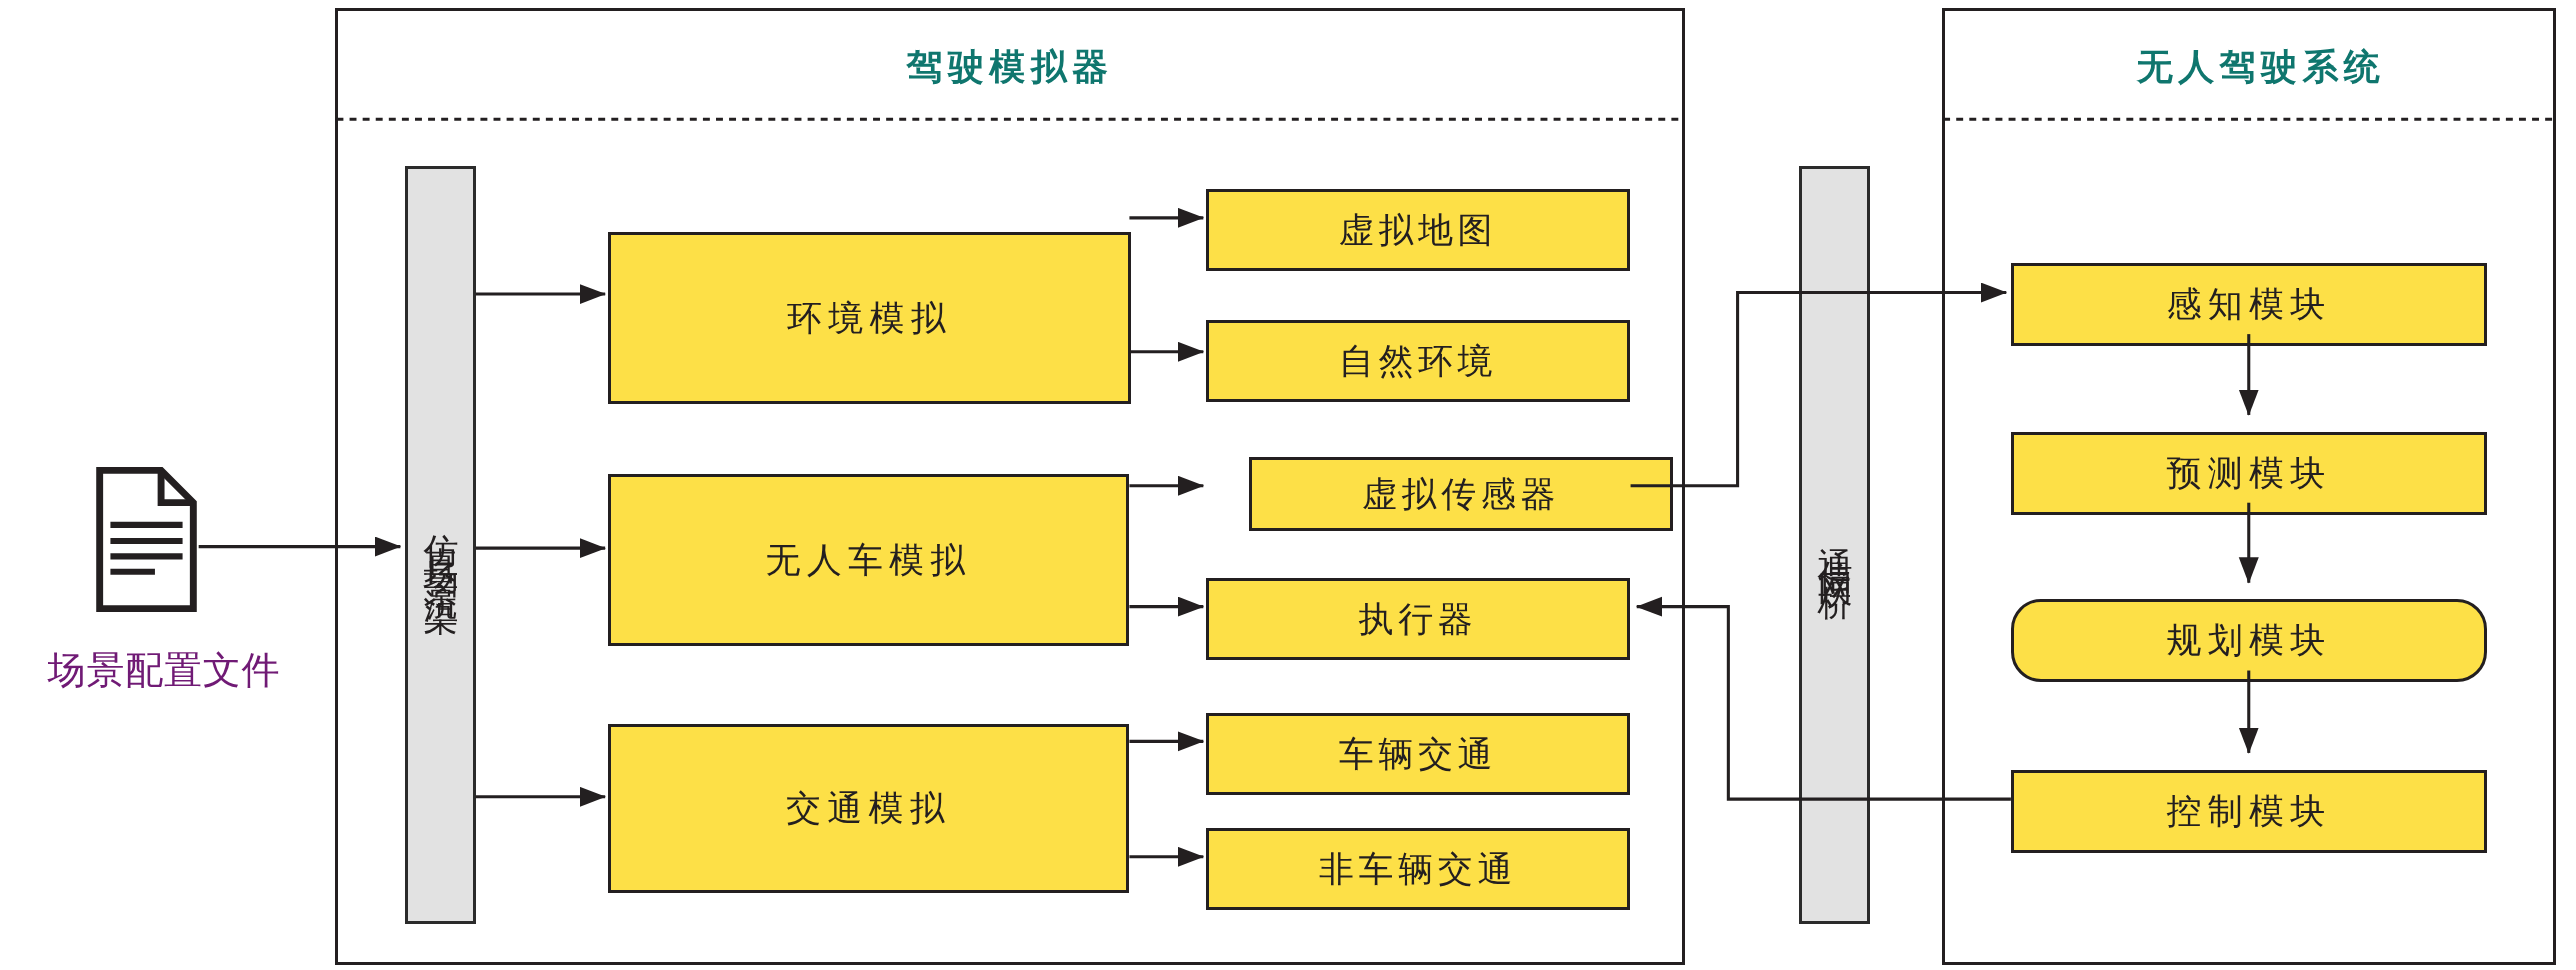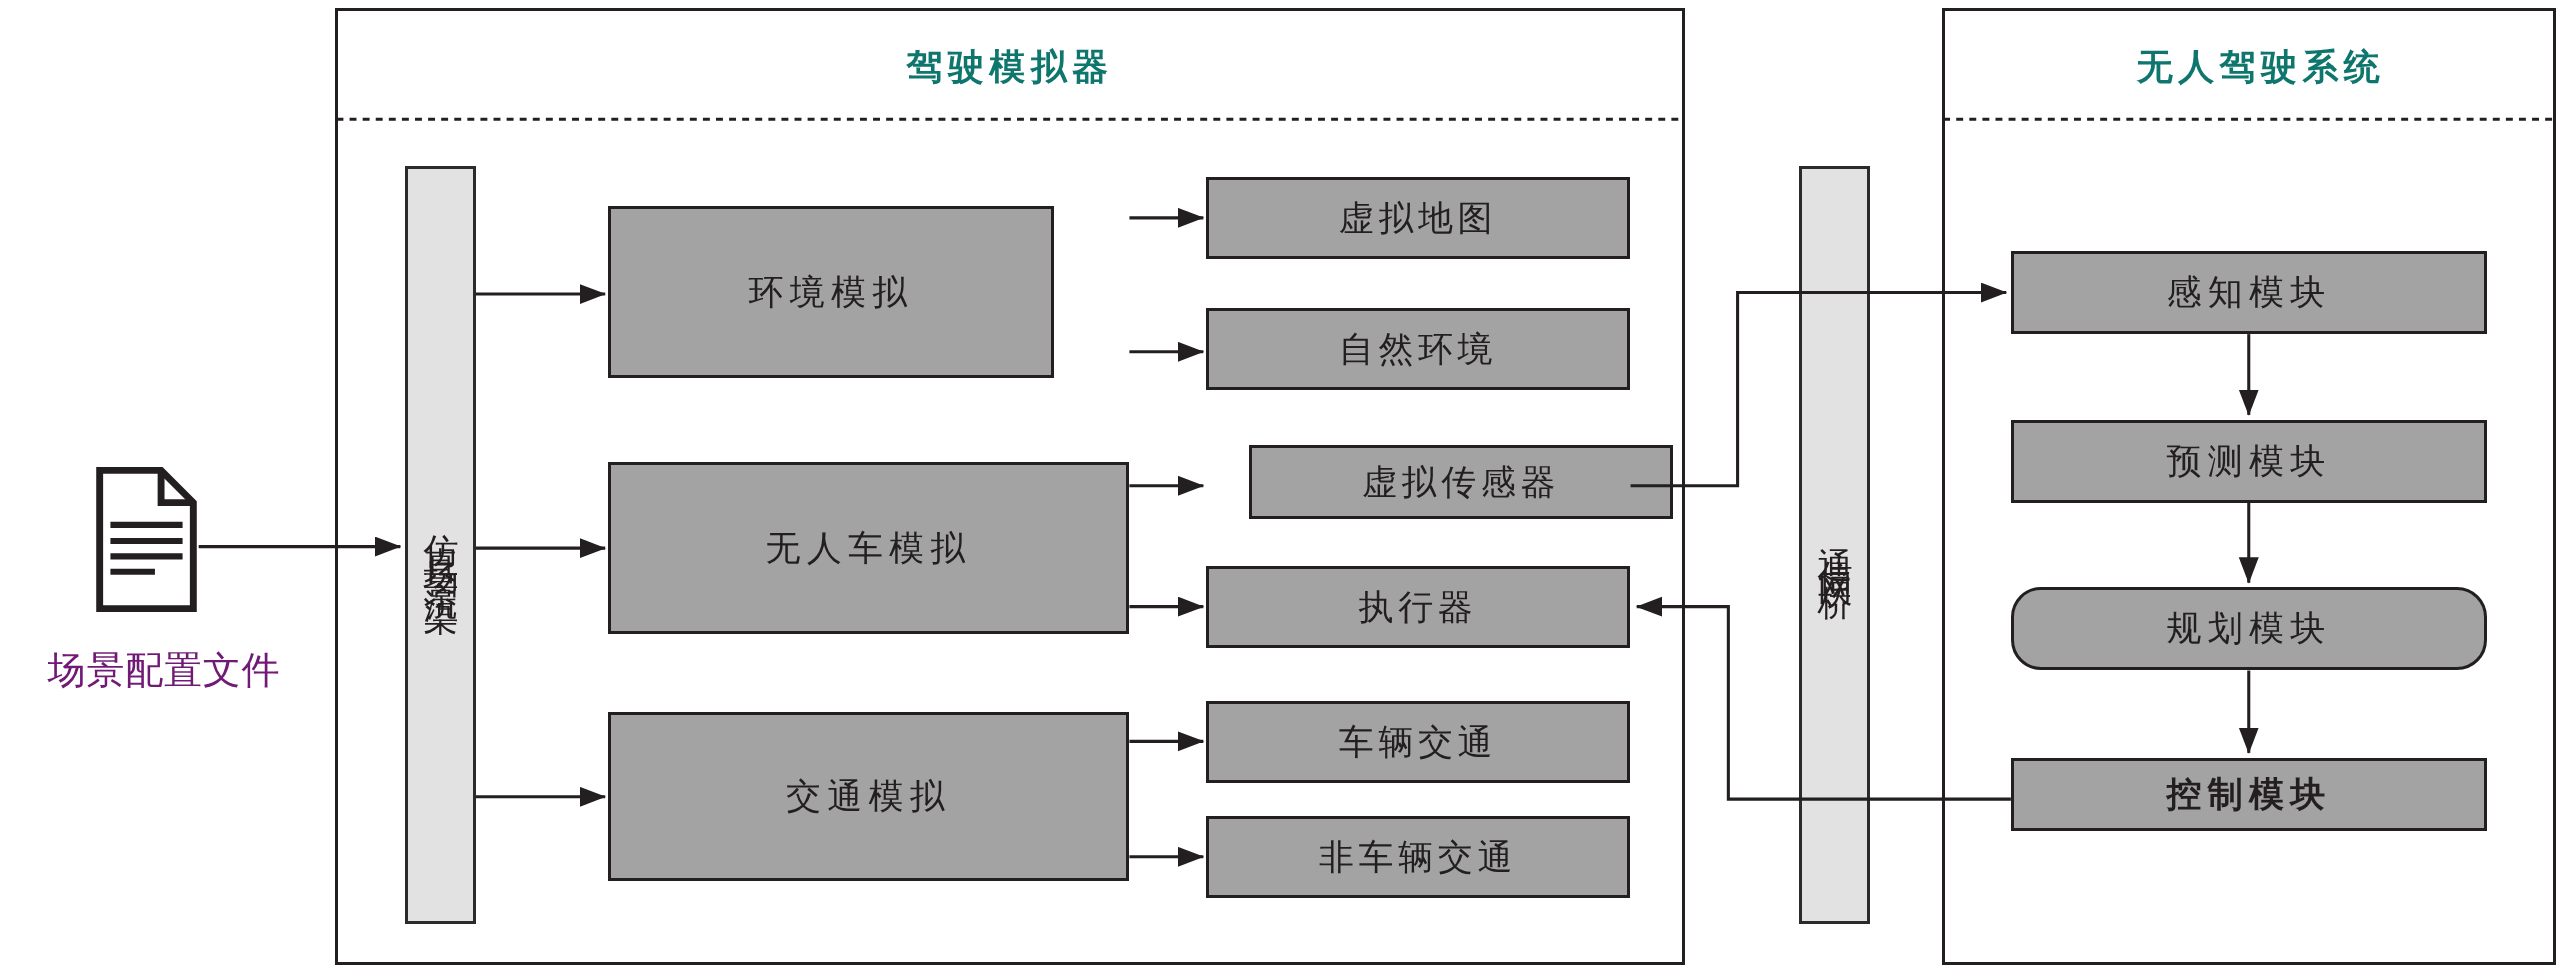--- a/index.html
+++ b/index.html
@@ -39,29 +39,30 @@
   .vbar .vtext {
     writing-mode: vertical-rl;
     text-orientation: upright;
     font-size: 35px;
     letter-spacing: 13px;
     line-height: 1;
     color: #231f20;
   }
   .midbox, .smallbox, .modbox {
     position: absolute;
-    background: #a3a3a3;
+    background: #fde047;
     border: 3.1px solid #231f20;
     display: flex;
     align-items: center;
     justify-content: center;
     font-size: 35px;
     letter-spacing: 6.2px;
     color: #231f20;
     white-space: nowrap;
+    margin-top: 12px;
   }
   .smallbox { font-size: 35px; letter-spacing: 4.6px; }
   #doc-label {
     position: absolute;
     left: 15.4px; top: 645px; width: 265px;
     text-align: right;
     font-size: 38px;
     letter-spacing: 0.8px;
     color: #701a75;
     white-space: nowrap;
@@ -89,42 +90,42 @@
   </svg>
   <div id="doc-label">场景配置文件</div>
 
   <div class="bigbox" style="left:335px; top:7.7px; width:1350px; height:957px;"></div>
   <div class="bigbox-title" style="left:335px; top:43px; width:1350px;">驾驶模拟器</div>
 
   <div class="vbar" style="left:405px; top:166px; width:71px; height:758px;">
     <div class="vtext">仿真场景渲染</div>
   </div>
 
-  <div class="midbox" style="left:608px; top:206px; width:446px; height:172px;">环境模拟</div>
+  <div class="midbox" style="left:608px; top:220px; width:523px; height:172px;">环境模拟</div>
   <div class="midbox" style="left:608px; top:462px; width:521px; height:172px;">无人车模拟</div>
   <div class="midbox" style="left:608px; top:712px; width:521px; height:169px;">交通模拟</div>
 
   <div class="smallbox" style="left:1206px; top:177px; width:424px; height:82px;">虚拟地图</div>
   <div class="smallbox" style="left:1206px; top:308px; width:424px; height:82px;font-family:Liberation Mono, monospace;">自然环境</div>
   <div class="smallbox" style="left:1249px; top:445px; width:424px; height:74px;">虚拟传感器</div>
   <div class="smallbox" style="left:1206px; top:566px; width:424px; height:82px;">执行器</div>
   <div class="smallbox" style="left:1206px; top:701px; width:424px; height:82px;">车辆交通</div>
   <div class="smallbox" style="left:1206px; top:816px; width:424px; height:82px;">非车辆交通</div>
 
   <div class="vbar" style="left:1799px; top:166px; width:71px; height:758px;">
     <div class="vtext">通信网桥</div>
   </div>
 
   <div class="bigbox" style="left:1942px; top:7.7px; width:614px; height:957px;"></div>
   <div class="bigbox-title" style="left:1942px; top:43px; width:614px;padding-left:24px;">无人驾驶系统</div>
 
   <div class="modbox" style="left:2011px; top:251px; width:476px; height:83px;">感知模块</div>
   <div class="modbox" style="left:2011px; top:420px; width:476px; height:83px;">预测模块</div>
   <div class="modbox" style="left:2011px; top:587px; width:476px; height:83px;border-radius:30px;">规划模块</div>
-  <div class="modbox" style="left:2011px; top:758px; width:476px; height:73px;font-weight:bold;">控制模块</div>
+  <div class="modbox" style="left:2011px; top:758px; width:476px; height:83px;">控制模块</div>
 
   <svg id="wires" width="2576" height="970" viewBox="0 0 3346 1260">
     <defs>
       <marker id="ah" markerUnits="userSpaceOnUse" markerWidth="38" markerHeight="30" refX="33" refY="13" orient="auto">
         <path d="M0,0 L34,13 L0,26 Z" fill="#231f20"></path>
       </marker>
     </defs>
     <g stroke="#231f20" stroke-width="4" fill="none">
 
       <line x1="437" y1="155" x2="2186" y2="155" stroke-dasharray="9 8"></line>

